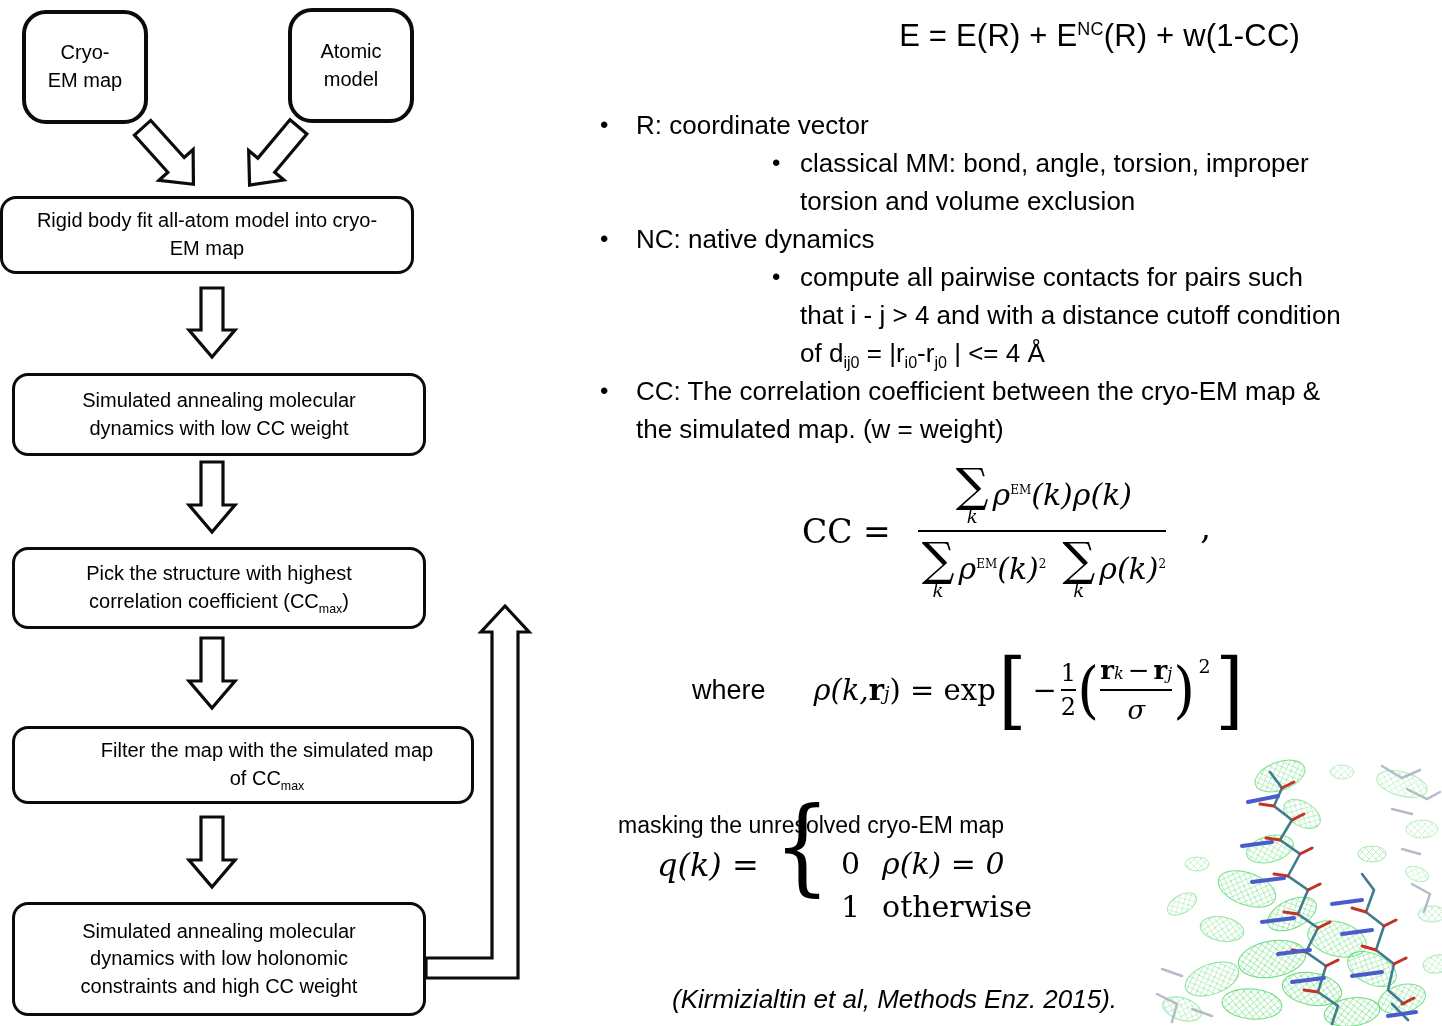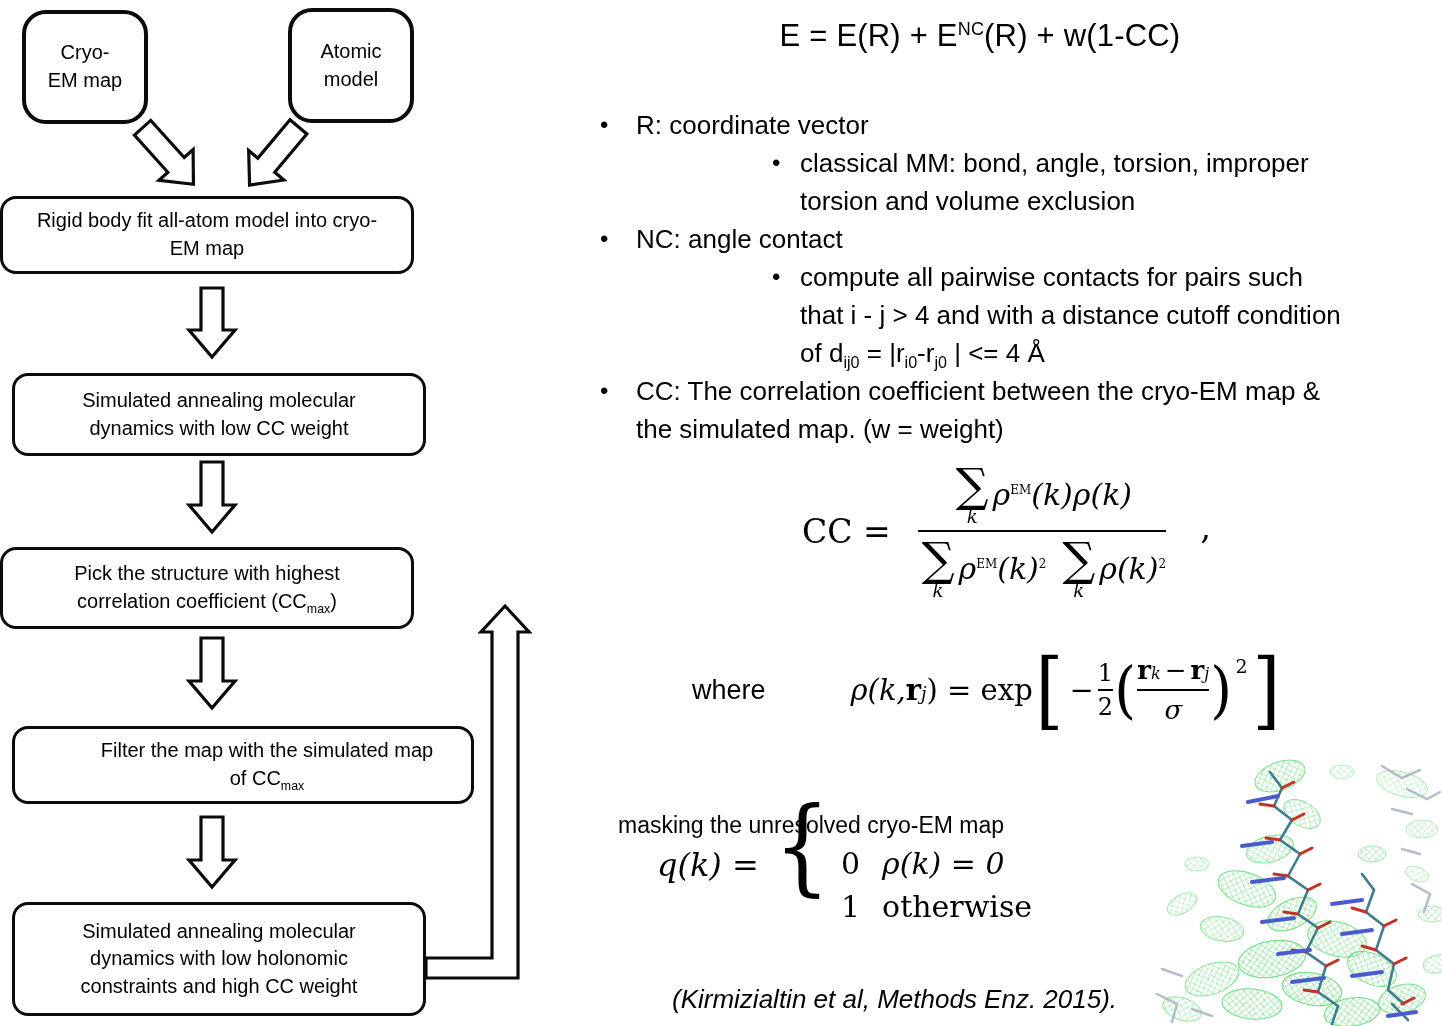--- a/index.html
+++ b/index.html
@@ -10,21 +10,21 @@
   .fc-box{position:absolute;background:#fff;border:3px solid #0b0b0b;border-radius:16px;
           display:flex;align-items:center;justify-content:center;text-align:center;
           font-size:20px;line-height:1.38;}
   .fc-input{border-width:4px;border-radius:24px;}
   .fc-box .txt{white-space:pre-line;padding:2px 6px;}
   sub{font-size:62%;line-height:0;margin-top:7px;}
   sup{font-size:60%;line-height:0;}
   #flow-arrows{position:absolute;left:0;top:0;}
 
   
-  #energy{position:absolute;left:660px;top:18px;width:640px;text-align:center;
+  #energy{position:absolute;left:660px;top:18px;width:640px;text-align:right;
           font-size:31px;letter-spacing:0.2px;}
   #energy sup{font-size:58%;vertical-align:super;}
 
   #bullets{position:absolute;left:598px;top:106px;width:846px;font-size:26px;line-height:38px;}
   .bullet{position:relative;}
   .b1{padding-left:38px;}
   .b2{margin-left:172px;padding-left:30px;}
   .bullet::before{content:"\2022";position:absolute;left:2px;top:0;font-size:24px;}
   .b-text{white-space:pre-line;}
 
@@ -37,21 +37,21 @@
   .sg{font-size:46px;line-height:1;font-style:normal;}
   .sk{font-size:18px;font-style:italic;line-height:1;margin-top:0px;}
   .expr{font-size:30px;font-style:italic;}
   .expr sup{font-size:12px;font-style:normal;vertical-align:super;}
   .dgap{width:12px;}
 
   #cc-eq{position:absolute;left:802px;top:462px;display:flex;align-items:center;}
   #cc-eq .cc-lhs{font-size:33px;margin-right:27px;}
   #cc-eq .cc-comma{font-size:34px;margin-left:34px;margin-top:-8px;}
 
-  #rho-row{position:absolute;left:692px;top:655px;display:flex;align-items:center;gap:37px;}
+  #rho-row{position:absolute;left:692px;top:655px;display:flex;align-items:center;}
   #rho-row .where-label{font-family:"Liberation Sans",sans-serif;font-size:27px;margin-right:48px;}
   .rho-eq{display:flex;align-items:center;font-size:29px;}
   .bigbr{font-size:84px;line-height:0;font-weight:400;transform:scaleX(0.85);}
   .bigpar{font-size:62px;line-height:0;font-weight:400;transform:scaleX(0.9);}
   .f12{font-size:24px;font-style:normal;}
   .f12 .bar{margin:2px 0;}
   .ifrac{font-size:26px;}
   .bfr{font-weight:bold;font-style:normal;}
   .pow2{font-size:19px;font-style:normal;transform:translateY(-24px);display:inline-block;margin:0 2px;}
   .minus{margin:0 4px;}
@@ -100,21 +100,21 @@
 <div class="fc-box" style="left:0;top:196px;width:408px;height:72px;">
   <span class="txt"><span>Rigid body fit all-atom model into cryo-
 EM map</span></span>
 </div>
 
 <div class="fc-box" style="left:12px;top:373px;width:408px;height:77px;">
   <span class="txt"><span>Simulated annealing molecular
 dynamics with low CC weight</span></span>
 </div>
 
-<div class="fc-box" style="left:0;top:547px;width:408px;height:76px;justify-content:center;">
+<div class="fc-box" style="left:12px;top:547px;width:408px;height:76px;justify-content:center;">
   <span class="txt"><span>Pick the structure with highest
 correlation coefficient (CC</span><sub>max</sub><span>)</span></span>
 </div>
 
 <div class="fc-box" style="left:12px;top:726px;width:408px;height:72px;padding-left:48px;">
   <span class="txt"><span>Filter the map with the simulated map
 of CC</span><sub>max</sub></span>
 </div>
 
 <div class="fc-box" style="left:12px;top:902px;width:408px;height:108px;">
@@ -129,21 +129,21 @@
 
 <div id="bullets">
   <div class="bullet b1">
     <span class="b-text">R: coordinate vector</span>
   </div>
   <div class="bullet b2">
     <span class="b-text">classical MM: bond, angle, torsion, improper
 torsion and volume exclusion</span>
   </div>
   <div class="bullet b1">
-    <span class="b-text">NC: angle contact</span>
+    <span class="b-text">NC: native dynamics</span>
   </div>
   <div class="bullet b2">
     <span class="b-text">compute all pairwise contacts for pairs such
 that i - j &gt; 4 and with a distance cutoff condition
 of d</span><sub>ij0</sub><span class="b-text"> = |r</span><sub>i0</sub><span class="b-text">-r</span><sub>j0</sub><span class="b-text"> | &lt;= 4 Å</span>
   </div>
   <div class="bullet b1">
     <span class="b-text">CC: The correlation coefficient between the cryo-EM map &amp;
 the simulated map. (w = weight)</span>
   </div>

